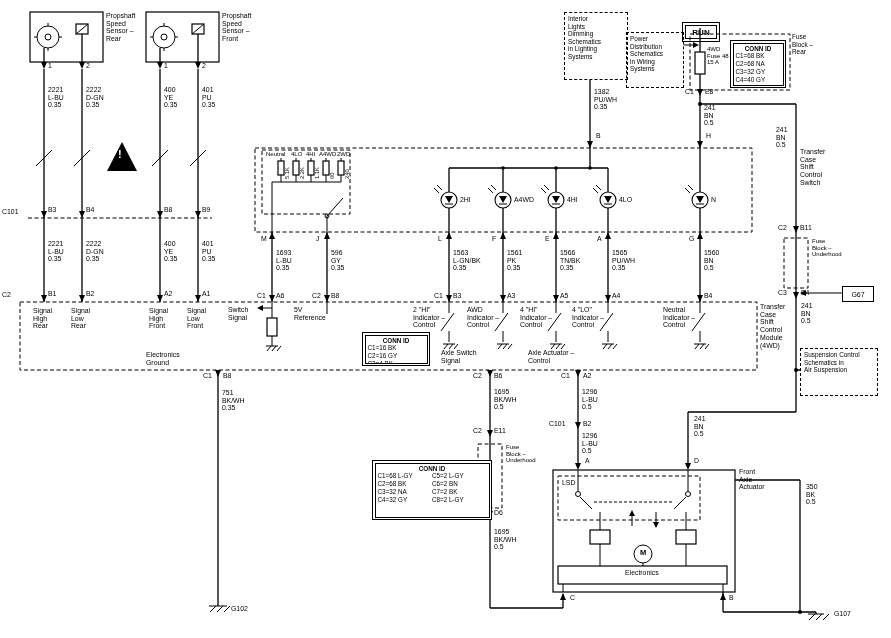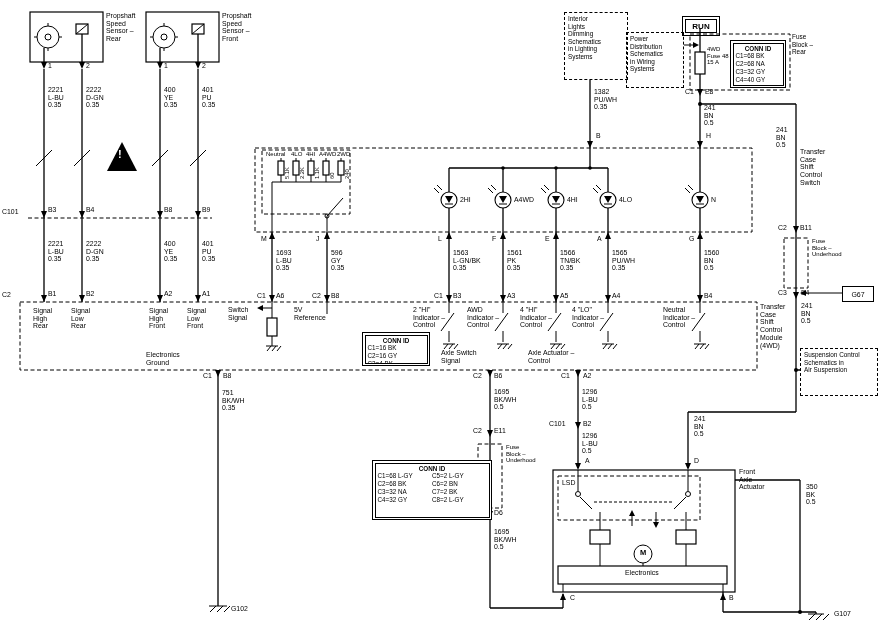--- a/index.html
+++ b/index.html
@@ -368,21 +368,21 @@
       <div class="ann" style="left: 625px; top: 569px;">Electronics</div>
       <div class="ann" style="left: 570px; top: 594px;">C</div>
       <div class="ann" style="left: 729px; top: 594px;">B</div>
       <div class="ann" style="left: 806px; top: 483px;">350
 BK
 0.5</div>
       <div class="ann" style="left: 834px; top: 610px;">G107</div>
       <div class="ann wt" style="left: 118px; top: 148px;">!</div>
     </div>
 
-  <div class="run-box" style="left:682px;top:16px;width:36px;height:18px">
+  <div class="run-box" style="left:682px;top:22px;width:36px;height:18px">
     <div class="inner">RUN</div>
   </div>
 
   <div class="note" style="left:564px;top:12px;width:64px;height:68px">
     <span>Interior
 Lights
 Dimming
 Schematics
 in Lighting
 Systems</span>

